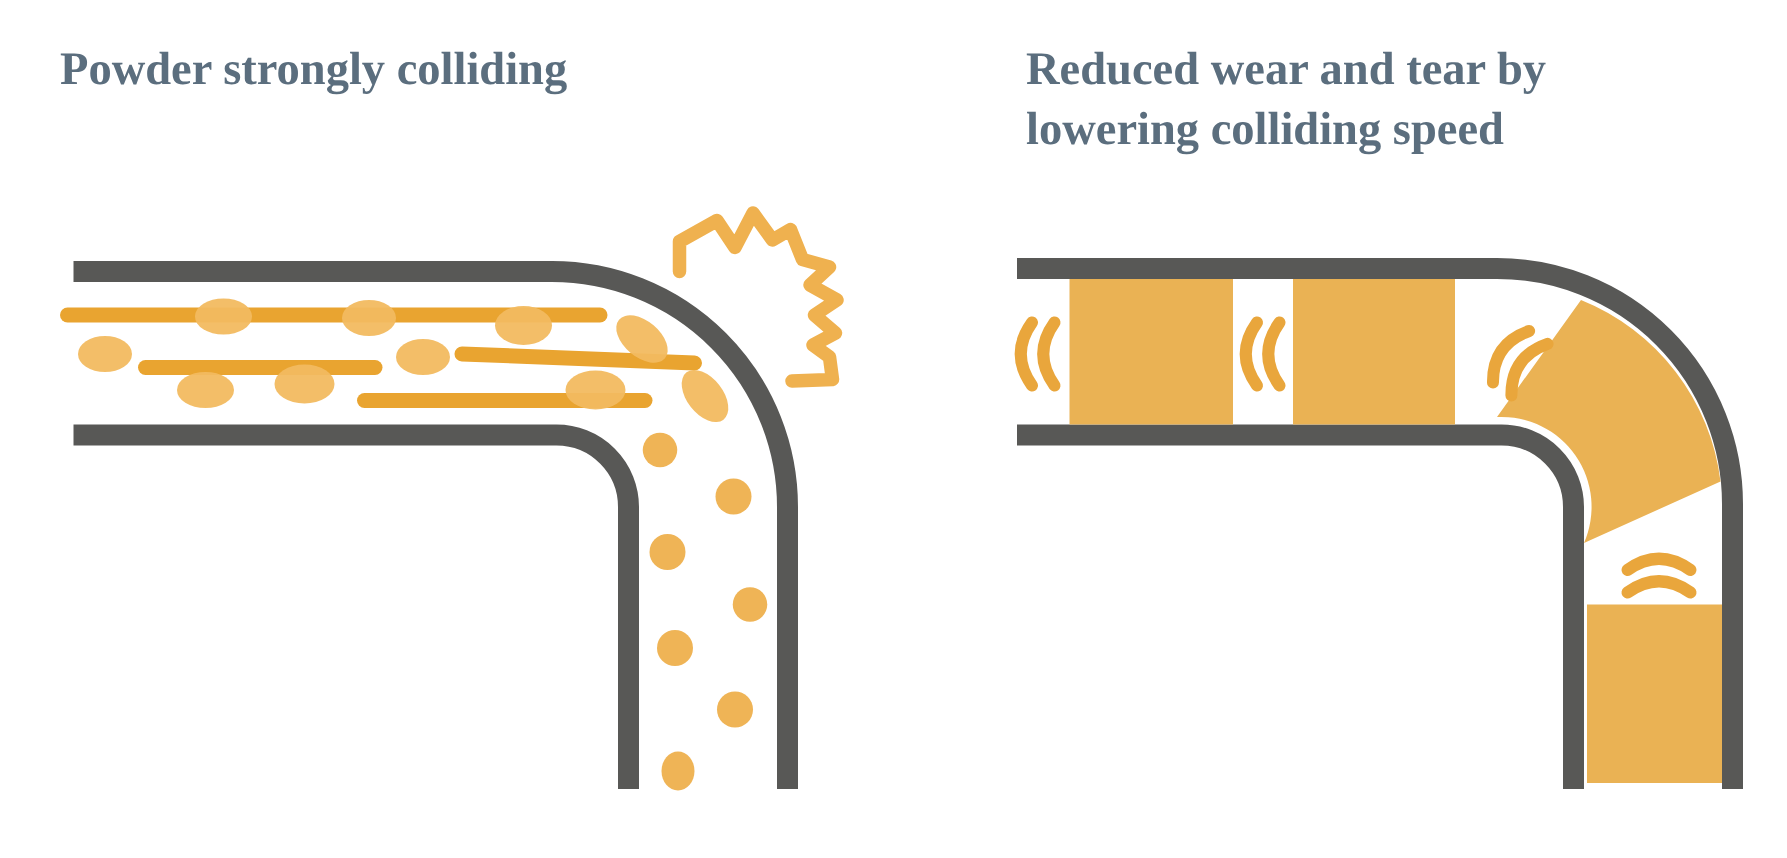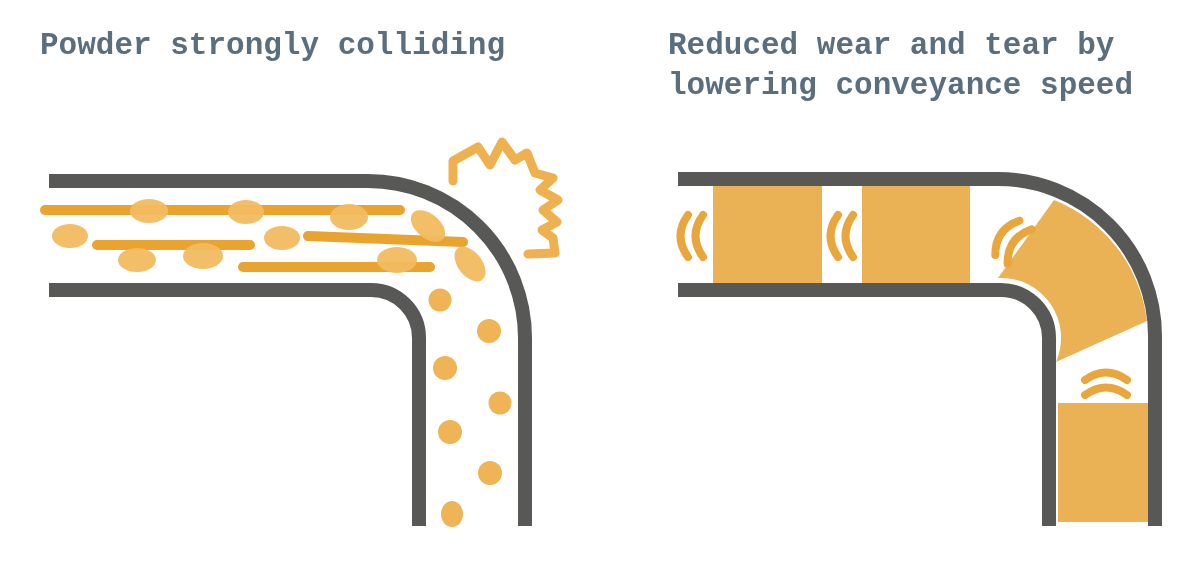--- a/index.html
+++ b/index.html
@@ -5,49 +5,49 @@
   html,body{margin:0;padding:0}
   body{
     position:relative;
     width:1191px;height:572px;
     background:var(--page-bg,#ffffff);
     overflow:hidden;
     font-family:"Liberation Sans",sans-serif;
   }
   .title{
     position:absolute;
-    font-family:Liberation Mono, monospace;
+    font-family:Liberation Serif, serif;
     font-weight:700;
     font-size:31px;
     line-height:40px;
     letter-spacing:0;
     color:var(--title-text,#5b6e7e);
     white-space:nowrap;
   }
   #left-title{left:40px;top:26px}
-  #right-title{left:668px;top:26px}
+  #right-title{left:684px;top:26px}
   #diagram-svg{position:absolute;left:0;top:0}
   .wall{fill:none;stroke:var(--pipe-wall,#585856);stroke-width:14;stroke-linecap:butt}
   .streak{fill:none;stroke:var(--powder-streak,#e9a430);stroke-width:10;stroke-linecap:round}
   .grain{fill:var(--powder-grain,#f2ba60);opacity:.95}
   .dot{fill:var(--powder-dot,#efb456)}
   .slug{fill:var(--powder-slug,#eab254)}
   .vib{fill:none;stroke:var(--vibration-arc,#e9a63c);stroke-width:8;stroke-linecap:round}
   .burst{fill:none;stroke:var(--collision-burst,#efb14f);stroke-width:9;stroke-linecap:round;stroke-linejoin:round}
 </style>
 </head>
 <body style="--title-text: #5b6e7e; --pipe-wall: #585856; --powder-streak: #e9a430; --powder-grain: #f2ba60; --powder-dot: #efb456; --powder-slug: #eab254; --vibration-arc: #e9a63c; --collision-burst: #efb14f; --page-bg: #ffffff;">
 
 <div class="title" id="left-title">
   <div>Powder strongly colliding</div>
 </div>
 
 <div class="title" id="right-title">
   <div>Reduced wear and tear by</div>
-  <div>lowering conveyance speed</div>
+  <div>lowering colliding speed</div>
 </div>
 
 <svg id="diagram-svg" width="1191" height="572" viewBox="0 0 1191 572">
 
   <g>
     <path class="wall" d="M49 181 H368 A157 157 0 0 1 525 338 V526"></path>
     <path class="wall" d="M49 290 H371 A48 48 0 0 1 419 338 V526"></path>
 
     <g>
       <line class="streak" x1="45" y1="210" x2="400" y2="210"></line>

